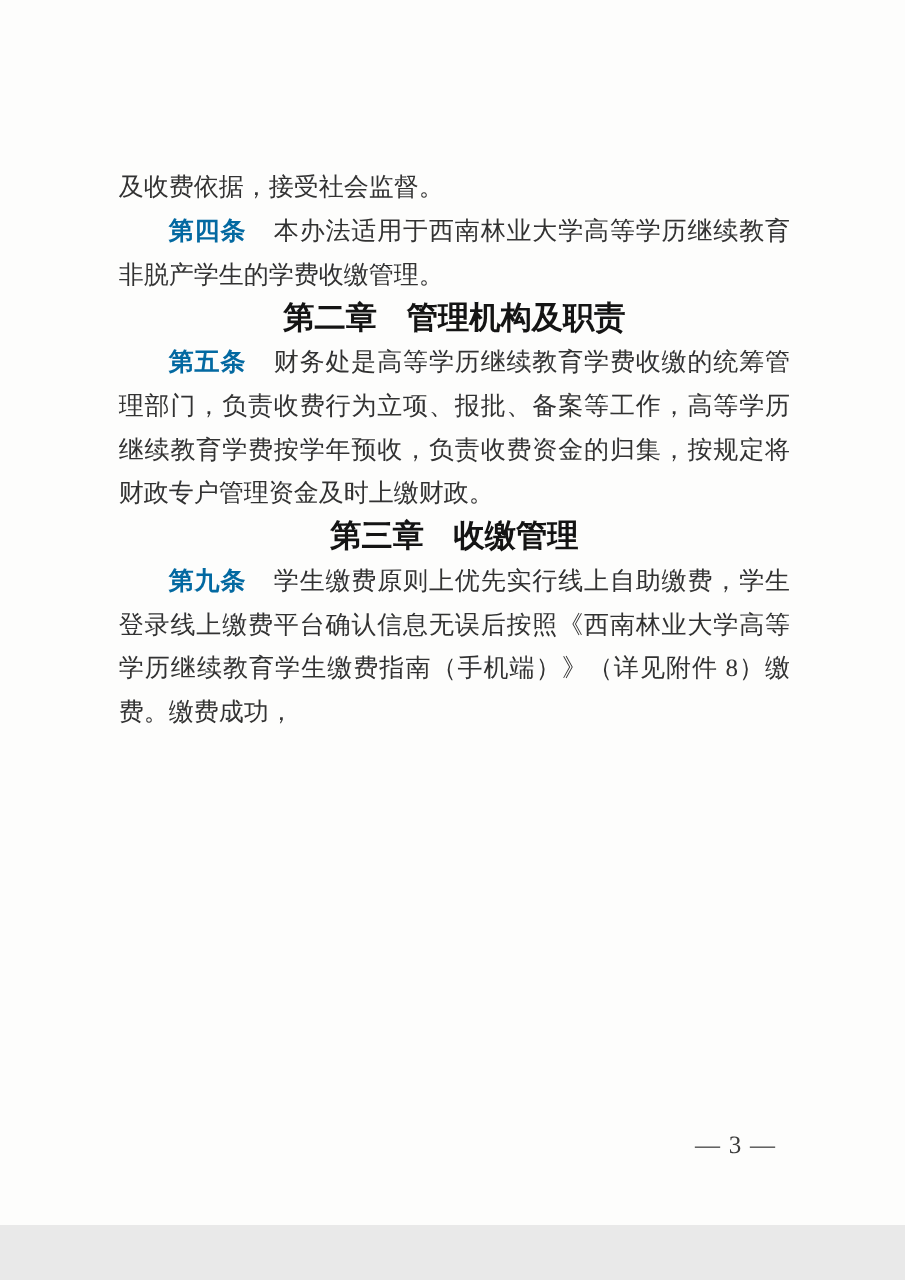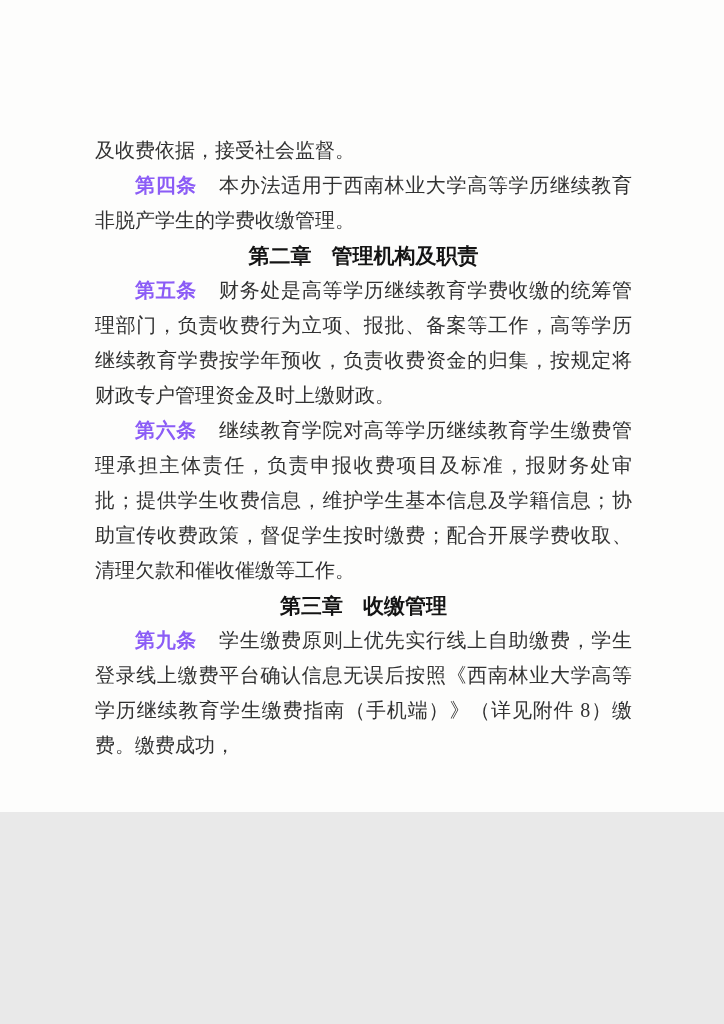--- a/index.html
+++ b/index.html
@@ -3,21 +3,21 @@
 <meta charset="utf-8">
 <style>
   html, body { margin: 0; padding: 0; }
   body {
     width: 724px; height: 1024px;
     background: #e9e9e9;
     font-family: "Liberation Serif", "DejaVu Serif", serif;
   }
   .page {
     position: relative;
-    width: 724px; height: 812px;
+    width: 724px; height: 980px;
     background: #fdfdfc;
     overflow: hidden;
     color: #333;
   }
   .doc-body {
     position: absolute;
     left: 95px; top: 133px;
     width: 537px;
   }
   .para {
@@ -25,30 +25,30 @@
     font-size: 20px;
     line-height: 35px;
     text-align: justify;
     text-justify: inter-character;
     color: #323232;
   }
   .para.article { text-indent: 2em; }
   .leader {
     font-weight: 700;
     font-family: "Liberation Sans", "DejaVu Sans", sans-serif;
-    color: #8b5cf6;
+    color: #0369a1;
     padding-right: 1.1em;
   }
   .chapter {
     margin: 0;
-    font-size: 21px;
+    font-size: 25px;
     line-height: 35px;
     text-align: center;
     font-weight: 700;
-    font-family: Liberation Sans, sans-serif;
+    font-family: Liberation Mono, monospace;
     color: #141414;
   }
   .chapter .chap-num { padding-right: 0.95em; }
   .page-footer {
     position: absolute;
     top: 905px; left: 0;
     width: 100%;
     pointer-events: none;
   }
   .page-number {
@@ -69,21 +69,20 @@
   <main class="doc-body">
 
     <p class="para continuation">及收费依据，接受社会监督。</p>
 
     <p class="para article"><span class="leader">第四条</span><span>本办法适用于西南林业大学高等学历继续教育非脱产学生的学费收缴管理。</span></p>
 
     <h2 class="chapter"><span class="chap-num">第二章</span><span class="chap-title">管理机构及职责</span></h2>
 
     <p class="para article"><span class="leader">第五条</span><span>财务处是高等学历继续教育学费收缴的统筹管理部门，负责收费行为立项、报批、备案等工作，高等学历继续教育学费按学年预收，负责收费资金的归集，按规定将财政专户管理资金及时上缴财政。</span></p>
 
-    <p class="para article"><span class="leader">第六条</span><span>继续教育学院对高等学历继续教育学生缴费管理承担主体责任，负责申报收费项目及标准，报财务处审批；提供学生收费信息，维护学生基本信息及学籍信息；协助宣传收费政策，督促学生按时缴费；配合开展学费收取、清理欠款和催收催缴等工作。</span></p>
 
 
     <h2 class="chapter"><span class="chap-num">第三章</span><span class="chap-title">收缴管理</span></h2>
 
 
     <p class="para article"><span class="leader">第九条</span><span>学生缴费原则上优先实行线上自助缴费，学生登录线上缴费平台确认信息无误后按照《西南林业大学高等学历继续教育学生缴费指南（手机端）》（详见附件 8）缴费。缴费成功，</span></p>
 
   </main>
 
   <footer class="page-footer">

